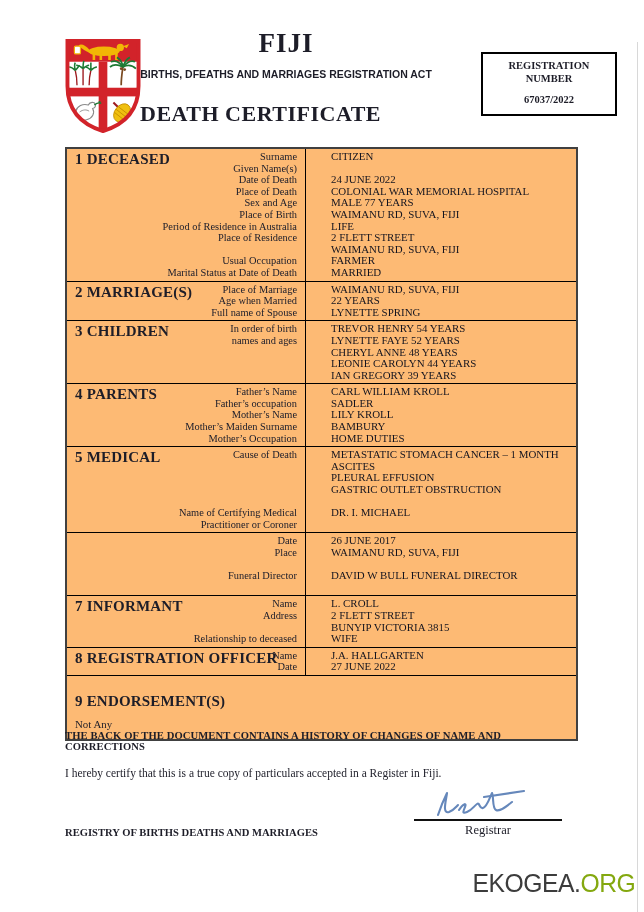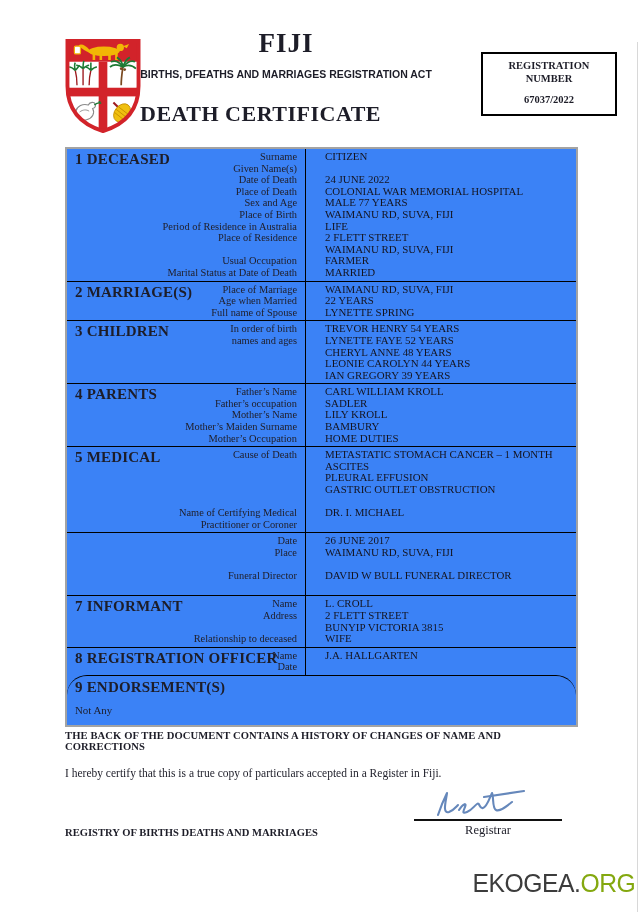--- a/index.html
+++ b/index.html
@@ -30,42 +30,42 @@
   }
   .regbox {
     position:absolute; left:433px; top:52px; width:136px; min-height:54px;
     border:2px solid #000; text-align:center; font-weight:bold; font-size:10.5px;
     padding:5px 4px 8px; line-height:13px;margin-left:48px;
   }
   .regbox .lbl2 { white-space:pre-line; }
   .regbox .num { margin-top:8px; }
 
   
-  .cert-table { position:absolute; left:65px; top:147px; width:513px; border:2px solid #a3a3a3; background:#3b82f6; }
+  .cert-table { position:absolute; left:65px; top:147px; width:513px; border:2px solid #404040; background:#fdba74; }
   .section { position:relative; border-top:1.5px solid #000; padding:2px 0; }
   .section.first { border-top:none; }
   .section.divided::after {
     content:""; position:absolute; top:0; bottom:0; left:238px; width:1px; background:#000;
   }
   .sec-title {
     position:absolute; left:8px; top:2px; font-size:15px; font-weight:bold;
     line-height:16px; white-space:pre-line; letter-spacing:0.2px;
   }
   .row { display:flex; }
   .row .lbl {
     width:238px; padding-right:8px; text-align:right;
     font-size:10.4px; line-height:11.6px; white-space:pre-line; color:#20202c;
   }
   .row .val {
-    flex:1; padding-left:20px; font-size:10.9px; line-height:11.6px;
+    flex:1; padding-left:26px; font-size:10.9px; line-height:11.6px;
     white-space:pre-line; color:#14141f;
   }
   .spacer { height:11.6px; }
 
-  .section.endorse { padding:3px 8px 9px;border-radius:20px; }
+  .section.endorse { padding:17px 8px 9px; }
   .endorse-title { font-size:15px; font-weight:bold; line-height:17px; letter-spacing:0.2px; }
   .endorse-note { margin-top:8px; font-size:10.9px; }
 
   
   .footer { position:absolute; left:65px; width:513px; top:730px; }
   .back-notice { font-weight:bold; font-size:10.6px; letter-spacing:0.1px; }
   .certify { margin-top:15px; font-size:11.5px; }
   .sig-row { margin-top:9px; display:flex; justify-content:space-between; align-items:flex-end; }
   .registry { font-weight:bold; font-size:10.6px; margin-top:27px; }
   .sig-block { width:148px; margin-right:16px; text-align:center; }
@@ -321,20 +321,21 @@
   </div>
 
   <div class="section divided">
     <div class="sec-title">8 REGISTRATION OFFICER</div>
     <div class="row">
       <div class="lbl">Name</div>
       <div class="val">J.A. HALLGARTEN</div>
     </div>
     <div class="row">
       <div class="lbl">Date</div>
+      <div class="val">27 JUNE 2022</div>
     </div>
   </div>
 
   <div class="section endorse">
     <div class="endorse-title">9 ENDORSEMENT(S)</div>
     <div class="endorse-note">Not Any</div>
   </div>
 </div>
 
 <div class="footer">

